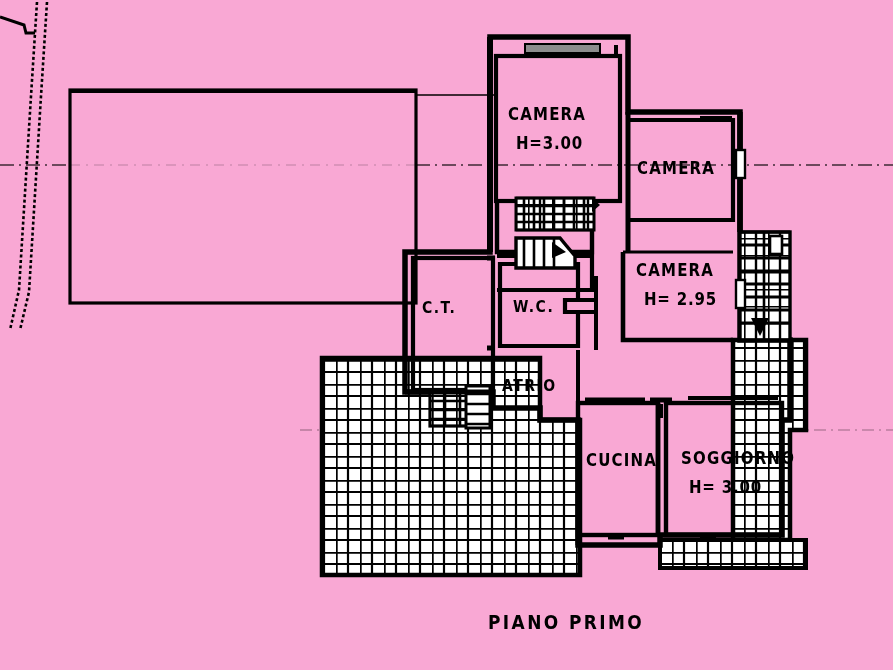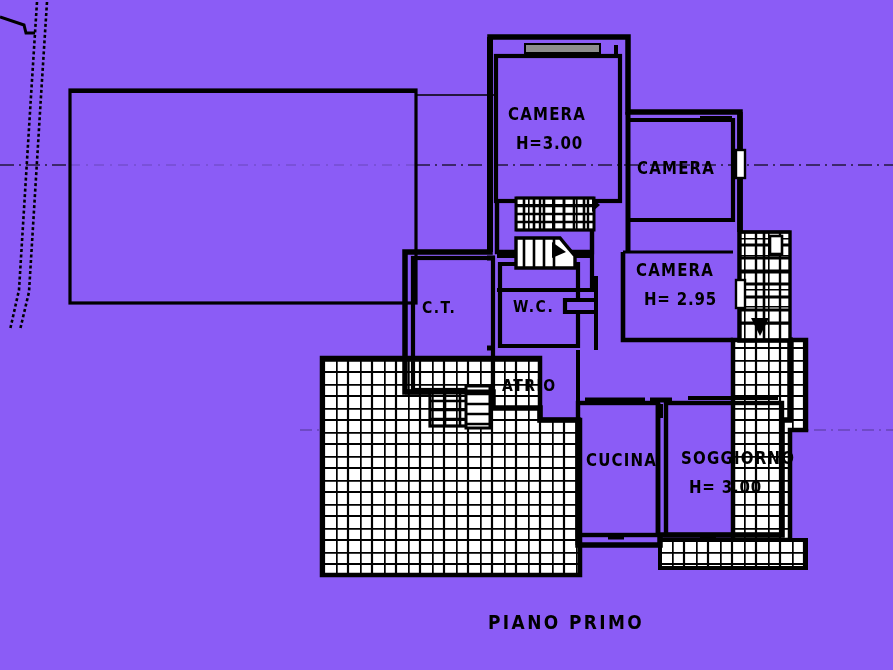--- a/index.html
+++ b/index.html
@@ -8,21 +8,21 @@
     padding: 0;
     background: #ffffff;
   }
   body {
     font-family: "DejaVu Sans", sans-serif;
   }
   #plan-root {
     position: relative;
     width: 893px;
     height: 670px;
-    background: #8b5cf6;
+    background: #f9a8d4;
     overflow: hidden;
   }
   #plan-svg {
     position: absolute;
     left: 0;
     top: 0;
     width: 893px;
     height: 670px;
     display: block;
   }

